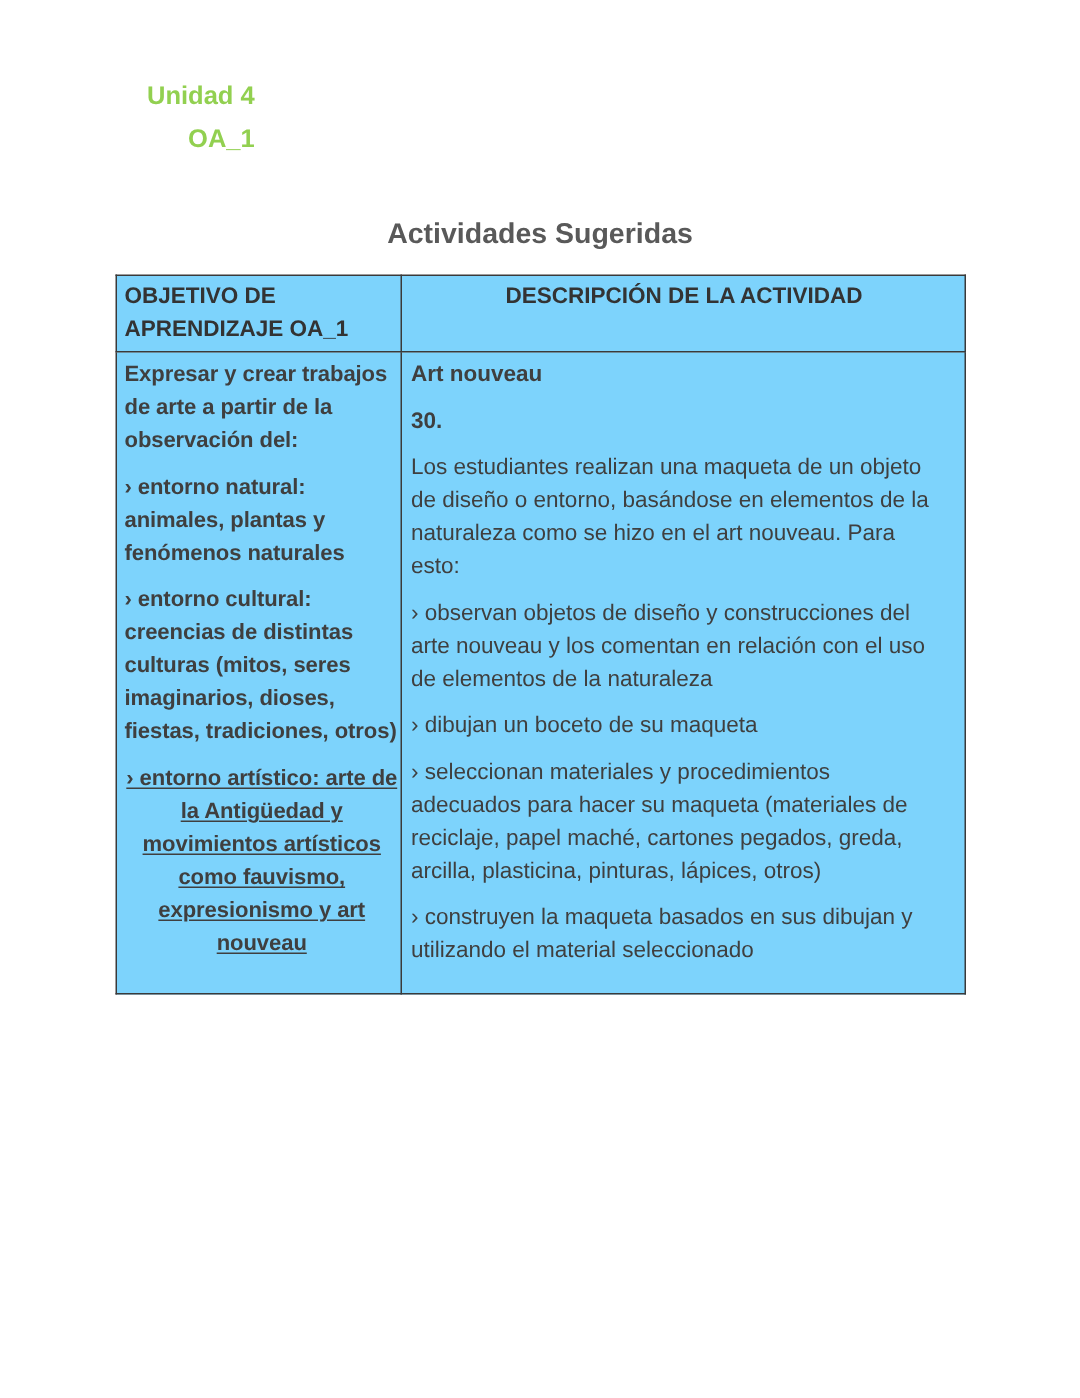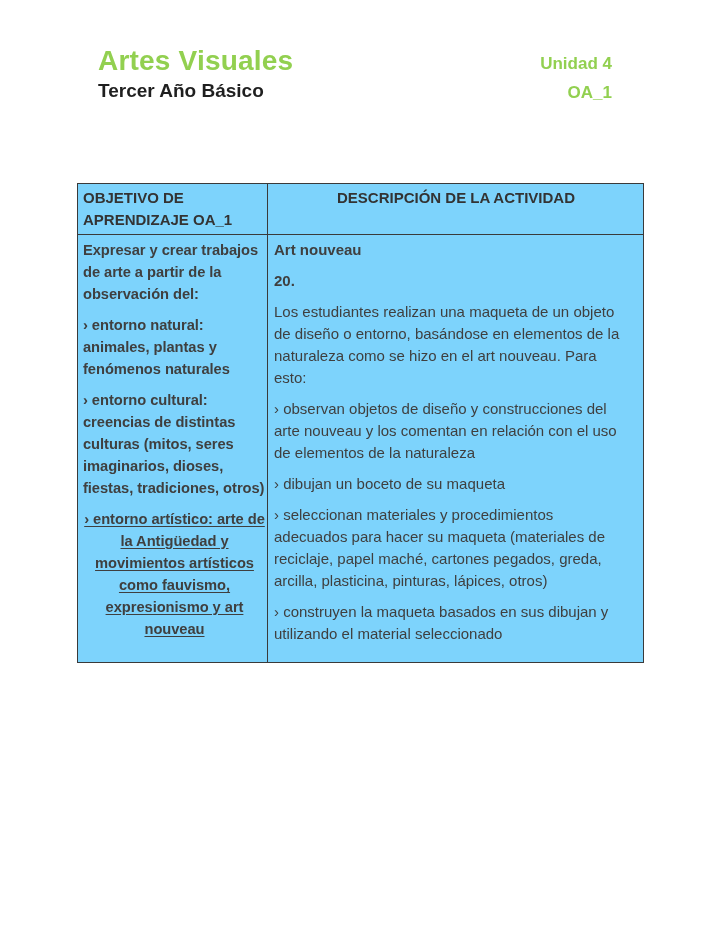--- a/index.html
+++ b/index.html
@@ -108,30 +108,27 @@
   .activities-table p:last-child { margin-bottom: 0; }
   p.underlined { text-decoration: underline; text-underline-offset: 2px; text-align: center; }
   p.bold { font-weight: bold; }
 </style>
 </head>
 <body>
 
 <div class="page">
 
   <header class="doc-header">
-    <div class="doc-header-left">
-      <div class="course-title">Artes Visuales</div>
-      <div class="grade">Tercer Año Básico</div>
-    </div>
     <div class="doc-header-right">
       <div class="unit">Unidad 4</div>
       <div class="oa">OA_1</div>
     </div>
   </header>
 
+  <h2 class="doc-title">Actividades Sugeridas</h2>
 
   <table class="activities-table">
     <colgroup>
       <col class="c1">
       <col class="c2">
     </colgroup>
     <thead>
       <tr>
         <th class="col-objective">OBJETIVO DE APRENDIZAJE OA_1</th>
         <th class="col-description">DESCRIPCIÓN DE LA ACTIVIDAD</th>
@@ -140,21 +137,21 @@
     <tbody>
       <tr>
         <td class="objective-cell">
           <p>Expresar y crear trabajos de arte a partir de la observación del:</p>
           <p>› entorno natural: animales, plantas y fenómenos naturales</p>
           <p>› entorno cultural: creencias de distintas culturas (mitos, seres imaginarios, dioses, fiestas, tradiciones, otros)</p>
           <p class="underlined">› entorno artístico: arte de la Antigüedad y movimientos artísticos como fauvismo, expresionismo y art nouveau</p>
         </td>
         <td class="activity-cell">
           <p class="bold">Art nouveau</p>
-          <p class="bold">20.</p>
+          <p class="bold">30.</p>
           <p>Los estudiantes realizan una maqueta de un objeto de diseño o entorno, basándose en elementos de la naturaleza como se hizo en el art nouveau. Para esto:</p>
           <p>› observan objetos de diseño y construcciones del arte nouveau y los comentan en relación con el uso de elementos de la naturaleza</p>
           <p>› dibujan un boceto de su maqueta</p>
           <p>› seleccionan materiales y procedimientos adecuados para hacer su maqueta (materiales de reciclaje, papel maché, cartones pegados, greda, arcilla, plasticina, pinturas, lápices, otros)</p>
           <p>› construyen la maqueta basados en sus dibujan y utilizando el material seleccionado</p>
         </td>
       </tr>
     </tbody>
   </table>
 

